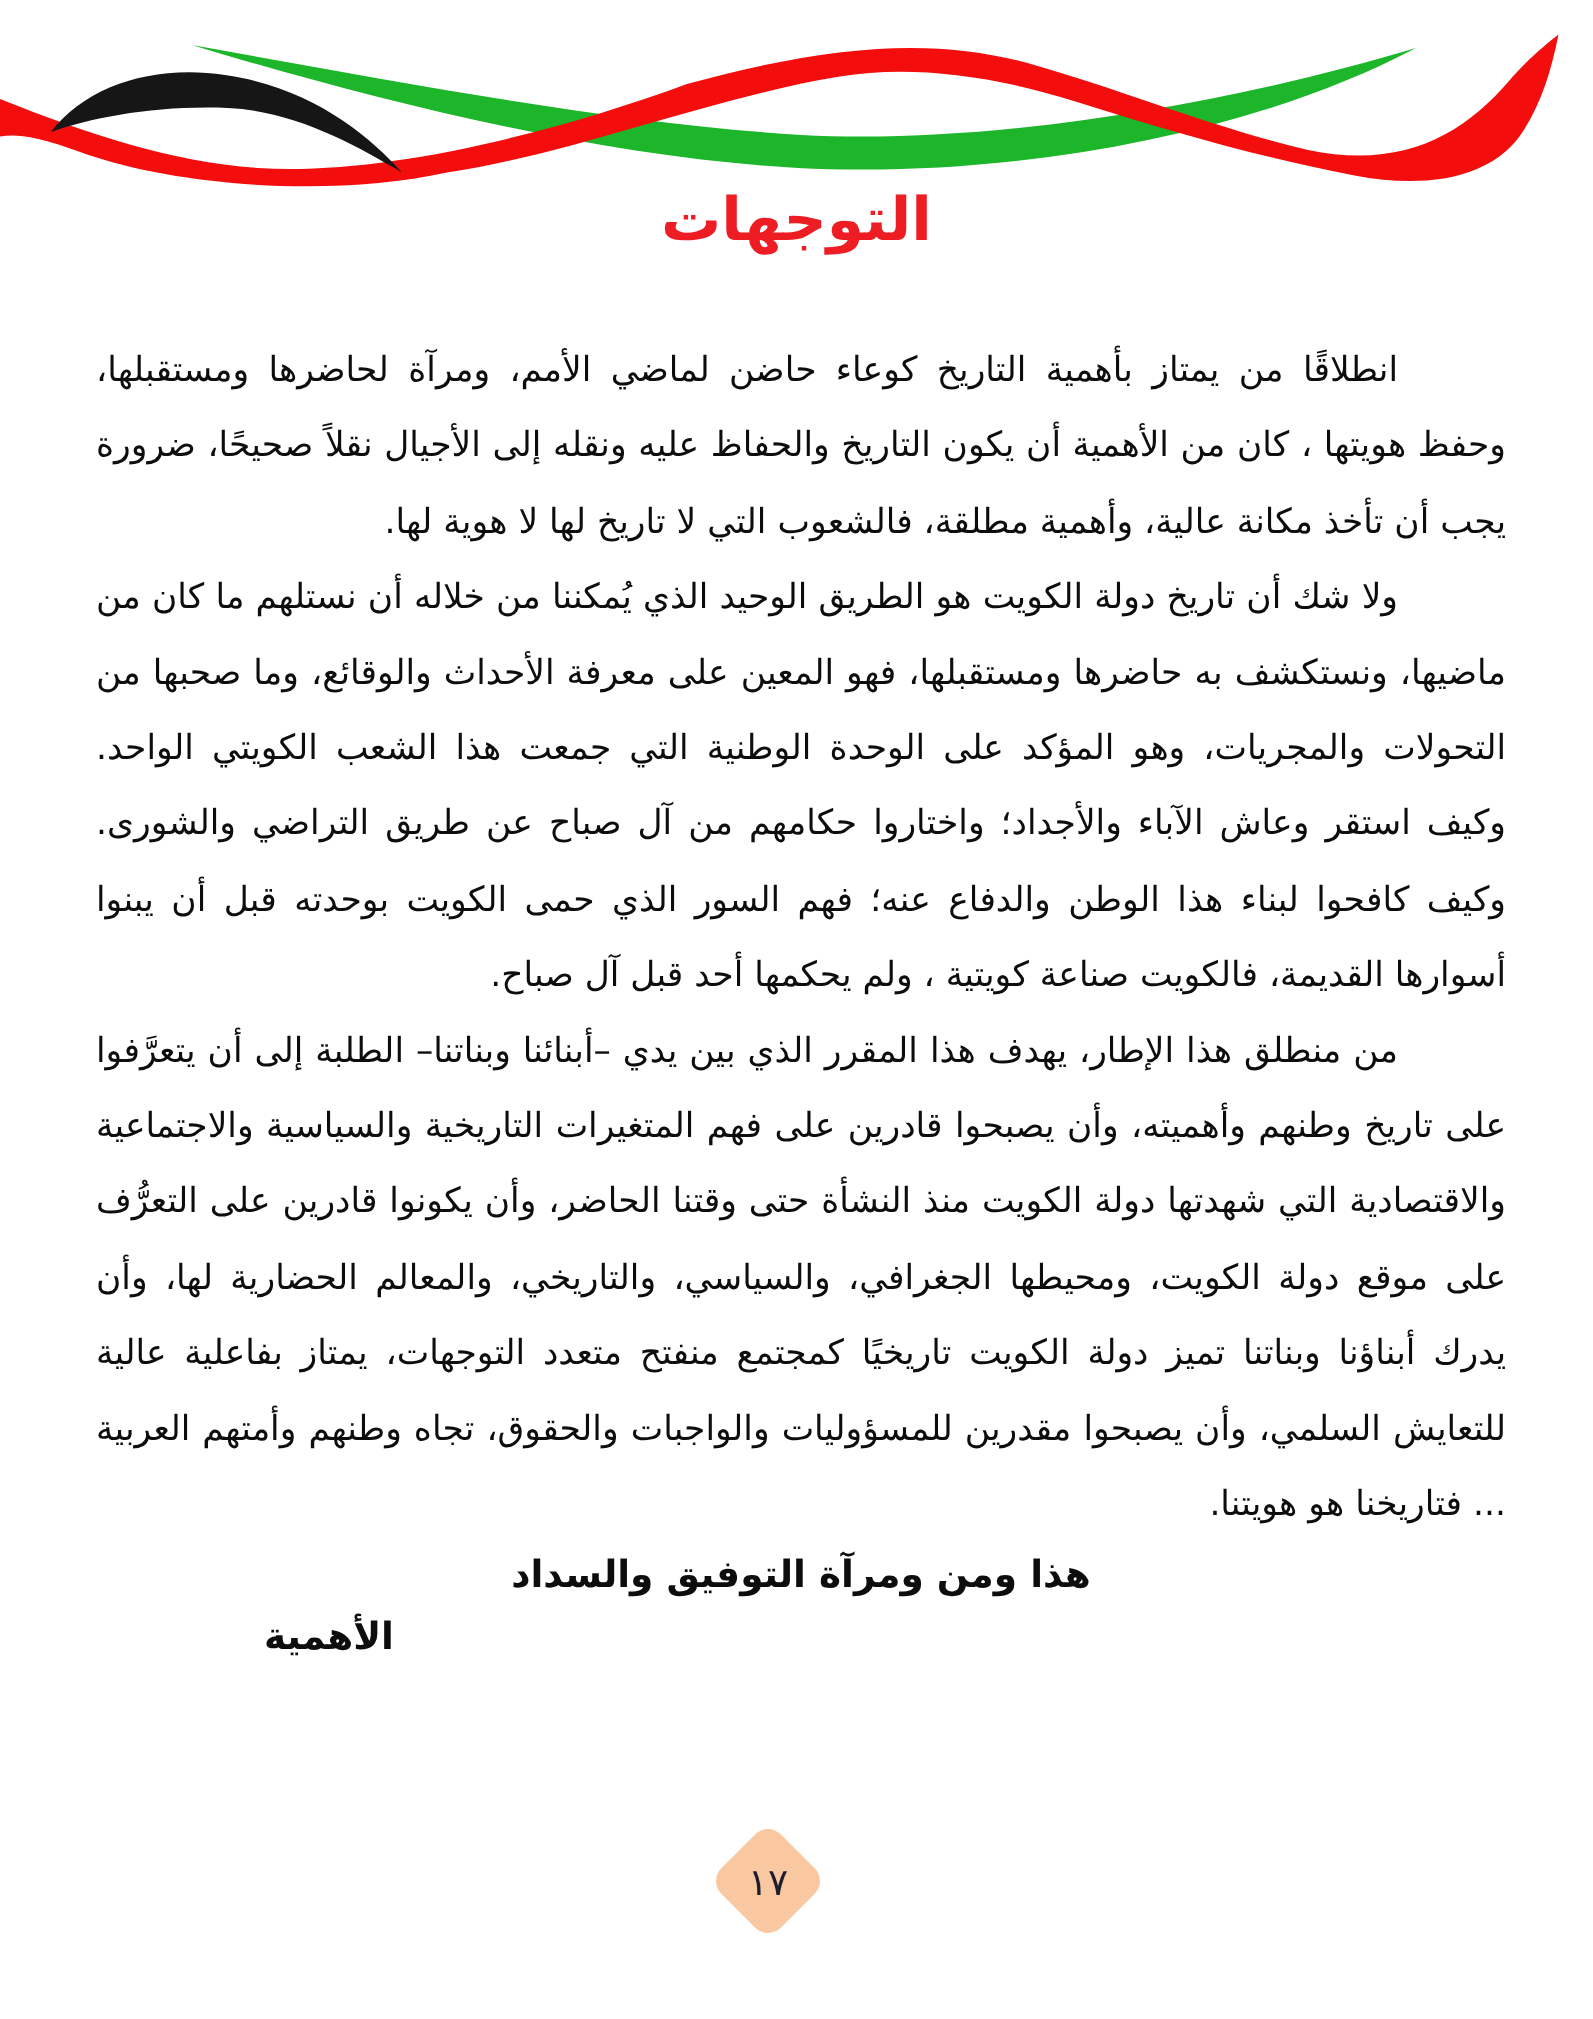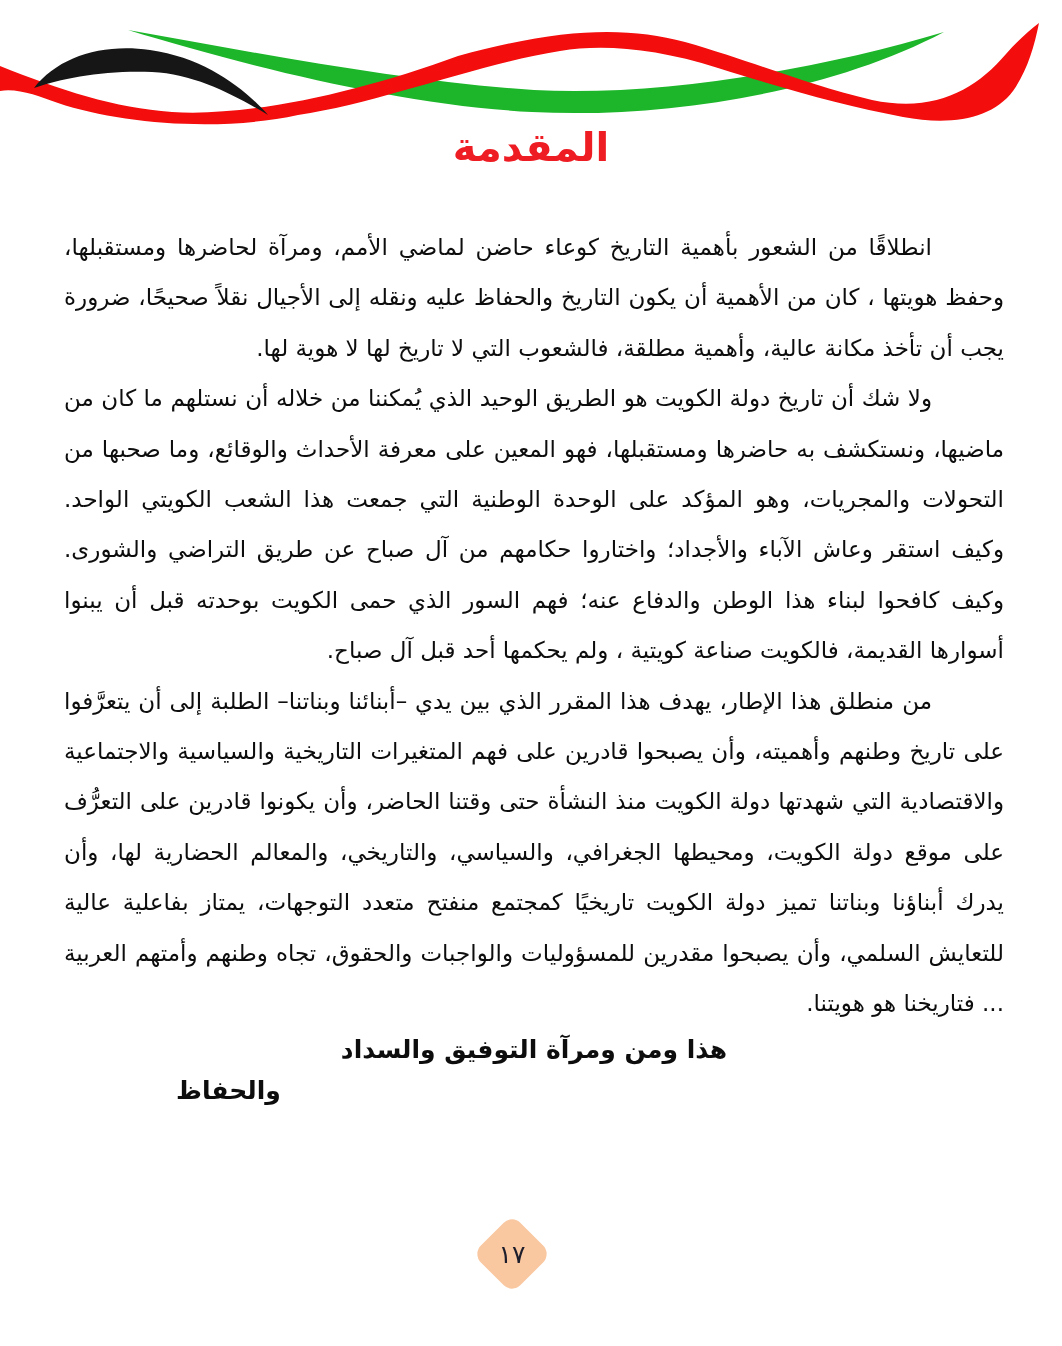--- a/index.html
+++ b/index.html
@@ -59,27 +59,27 @@
 <body>
 
 <div class="page">
 
   <svg class="header-svg" width="1062" height="200" viewBox="0 0 1062 200" aria-hidden="true">
     <path d="M 128,30 C 268,55 408,82 534,90 C 664,97 824,68 944,32 C 830,92 668,119 532,112 C 398,105 240,64 128,30 Z" fill="#1db62a"></path>
     <path d="M 0,66 C 60,90 115,108 172,112 C 250,117 360,92 458,56 C 560,28 625,26 685,42 C 755,62 805,84 872,100 C 935,113 975,90 1006,54 C 1018,40 1030,30 1039,23 C 1034,48 1027,71 1013,91 C 992,119 951,126 903,117 C 845,106 788,90 718,68 C 655,48 602,44 560,51 C 478,64 380,103 298,115 C 220,132 120,124 58,103 C 38,96 18,88 0,91 Z" fill="#f30d0d"></path>
     <path d="M 34,88 C 58,57 102,43 150,50 C 206,58 245,89 268,115 C 236,96 196,74 152,72 C 106,70 62,78 34,88 Z" fill="#161616"></path>
   </svg>
 
-  <h1 class="page-title" style="color: rgb(238, 28, 35);">المقدمة</h1>
+  <h1 class="page-title" style="color: rgb(238, 28, 35);">التوجهات</h1>
 
   <div class="text-block">
-    <p>انطلاقًا من الشعور بأهمية التاريخ كوعاء حاضن لماضي الأمم، ومرآة لحاضرها ومستقبلها، وحفظ هويتها ، كان من الأهمية أن يكون التاريخ والحفاظ عليه ونقله إلى الأجيال نقلاً صحيحًا، ضرورة يجب أن تأخذ مكانة عالية، وأهمية مطلقة، فالشعوب التي لا تاريخ لها لا هوية لها.</p>
+    <p>انطلاقًا من يمتاز بأهمية التاريخ كوعاء حاضن لماضي الأمم، ومرآة لحاضرها ومستقبلها، وحفظ هويتها ، كان من الأهمية أن يكون التاريخ والحفاظ عليه ونقله إلى الأجيال نقلاً صحيحًا، ضرورة يجب أن تأخذ مكانة عالية، وأهمية مطلقة، فالشعوب التي لا تاريخ لها لا هوية لها.</p>
     <p>ولا شك أن تاريخ دولة الكويت هو الطريق الوحيد الذي يُمكننا من خلاله أن نستلهم ما كان من ماضيها، ونستكشف به حاضرها ومستقبلها، فهو المعين على معرفة الأحداث والوقائع، وما صحبها من التحولات والمجريات، وهو المؤكد على الوحدة الوطنية التي جمعت هذا الشعب الكويتي الواحد. وكيف استقر وعاش الآباء والأجداد؛ واختاروا حكامهم من آل صباح عن طريق التراضي والشورى. وكيف كافحوا لبناء هذا الوطن والدفاع عنه؛ فهم السور الذي حمى الكويت بوحدته قبل أن يبنوا أسوارها القديمة، فالكويت صناعة كويتية ، ولم يحكمها أحد قبل آل صباح.</p>
     <p>من منطلق هذا الإطار، يهدف هذا المقرر الذي بين يدي –أبنائنا وبناتنا– الطلبة إلى أن يتعرَّفوا على تاريخ وطنهم وأهميته، وأن يصبحوا قادرين على فهم المتغيرات التاريخية والسياسية والاجتماعية والاقتصادية التي شهدتها دولة الكويت منذ النشأة حتى وقتنا الحاضر، وأن يكونوا قادرين على التعرُّف على موقع دولة الكويت، ومحيطها الجغرافي، والسياسي، والتاريخي، والمعالم الحضارية لها، وأن يدرك أبناؤنا وبناتنا تميز دولة الكويت تاريخيًا كمجتمع منفتح متعدد التوجهات، يمتاز بفاعلية عالية للتعايش السلمي، وأن يصبحوا مقدرين للمسؤوليات والواجبات والحقوق، تجاه وطنهم وأمتهم العربية ... فتاريخنا هو هويتنا.</p>
     <div class="closing-line">هذا ومن ومرآة التوفيق والسداد</div>
-    <div class="authors-signature">والحفاظ</div>
+    <div class="authors-signature">الأهمية</div>
   </div>
 
   <div class="page-number-badge" style="background-color: rgb(249, 199, 160);">
     <span>١٧</span>
   </div>
 
 </div>
 
 </body></html>

